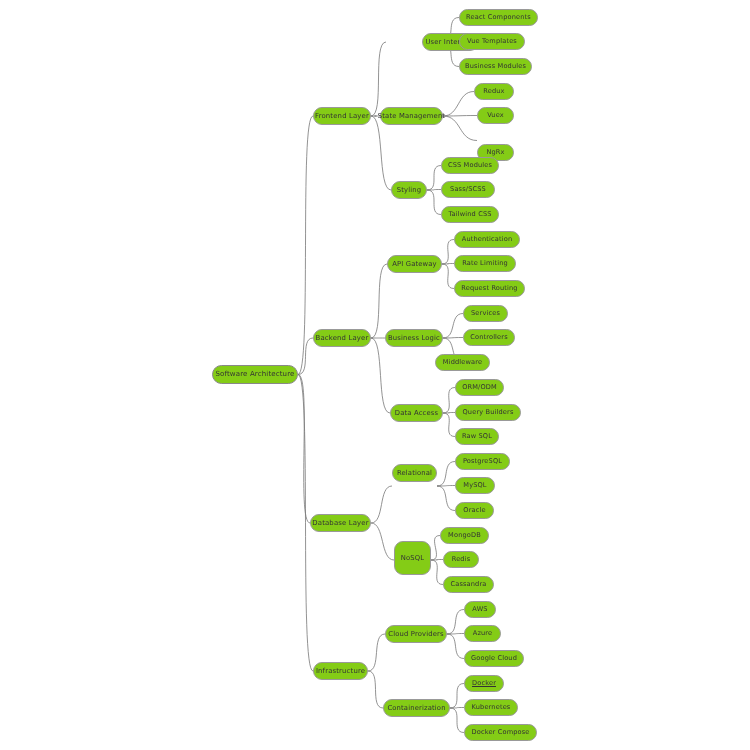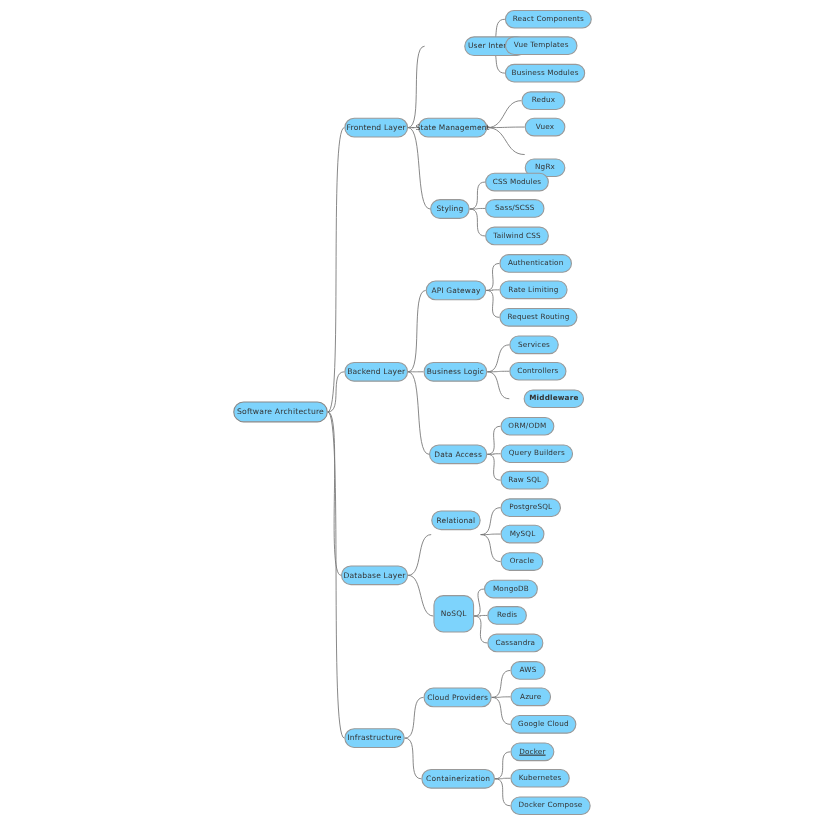--- a/index.html
+++ b/index.html
@@ -23,21 +23,21 @@
     width: 750px;
     height: 750px;
     pointer-events: none;
   }
   .node {
     position: absolute;
     box-sizing: border-box;
     display: flex;
     align-items: center;
     justify-content: center;
-    background: #7dd3fc;
+    background: #84cc16;
     border: 1px solid #999999;
     border-radius: 9px;
     color: #333333;
     white-space: nowrap;
     line-height: 1;
     padding: 0 7px;
     height: 17px;
     font-size: 6.6px;
     letter-spacing: 0.15px;
   }
@@ -170,21 +170,21 @@
       </div>
       <div class="node lvl2" style="left: 385px; top: 329px; width: 58px; height: 18px;">
         <span>Business Logic</span>
       </div>
       <div class="node lvl3" style="left: 463px; top: 305px; width: 45px; height: 17px;">
         <span>Services</span>
       </div>
       <div class="node lvl3" style="left: 463px; top: 329px; width: 52px; height: 17px;">
         <span>Controllers</span>
       </div>
-      <div class="node lvl3" style="left: 476px; top: 354px; width: 55px; height: 17px; font-weight: bold;">
+      <div class="node lvl3" style="left: 435px; top: 354px; width: 55px; height: 17px;">
         <span>Middleware</span>
       </div>
       <div class="node lvl2" style="left: 390px; top: 404px; width: 53px; height: 18px;">
         <span>Data Access</span>
       </div>
       <div class="node lvl3" style="left: 455px; top: 379px; width: 49px; height: 17px;">
         <span>ORM/ODM</span>
       </div>
       <div class="node lvl3" style="left: 455px; top: 404px; width: 66px; height: 17px;">
         <span>Query Builders</span>

